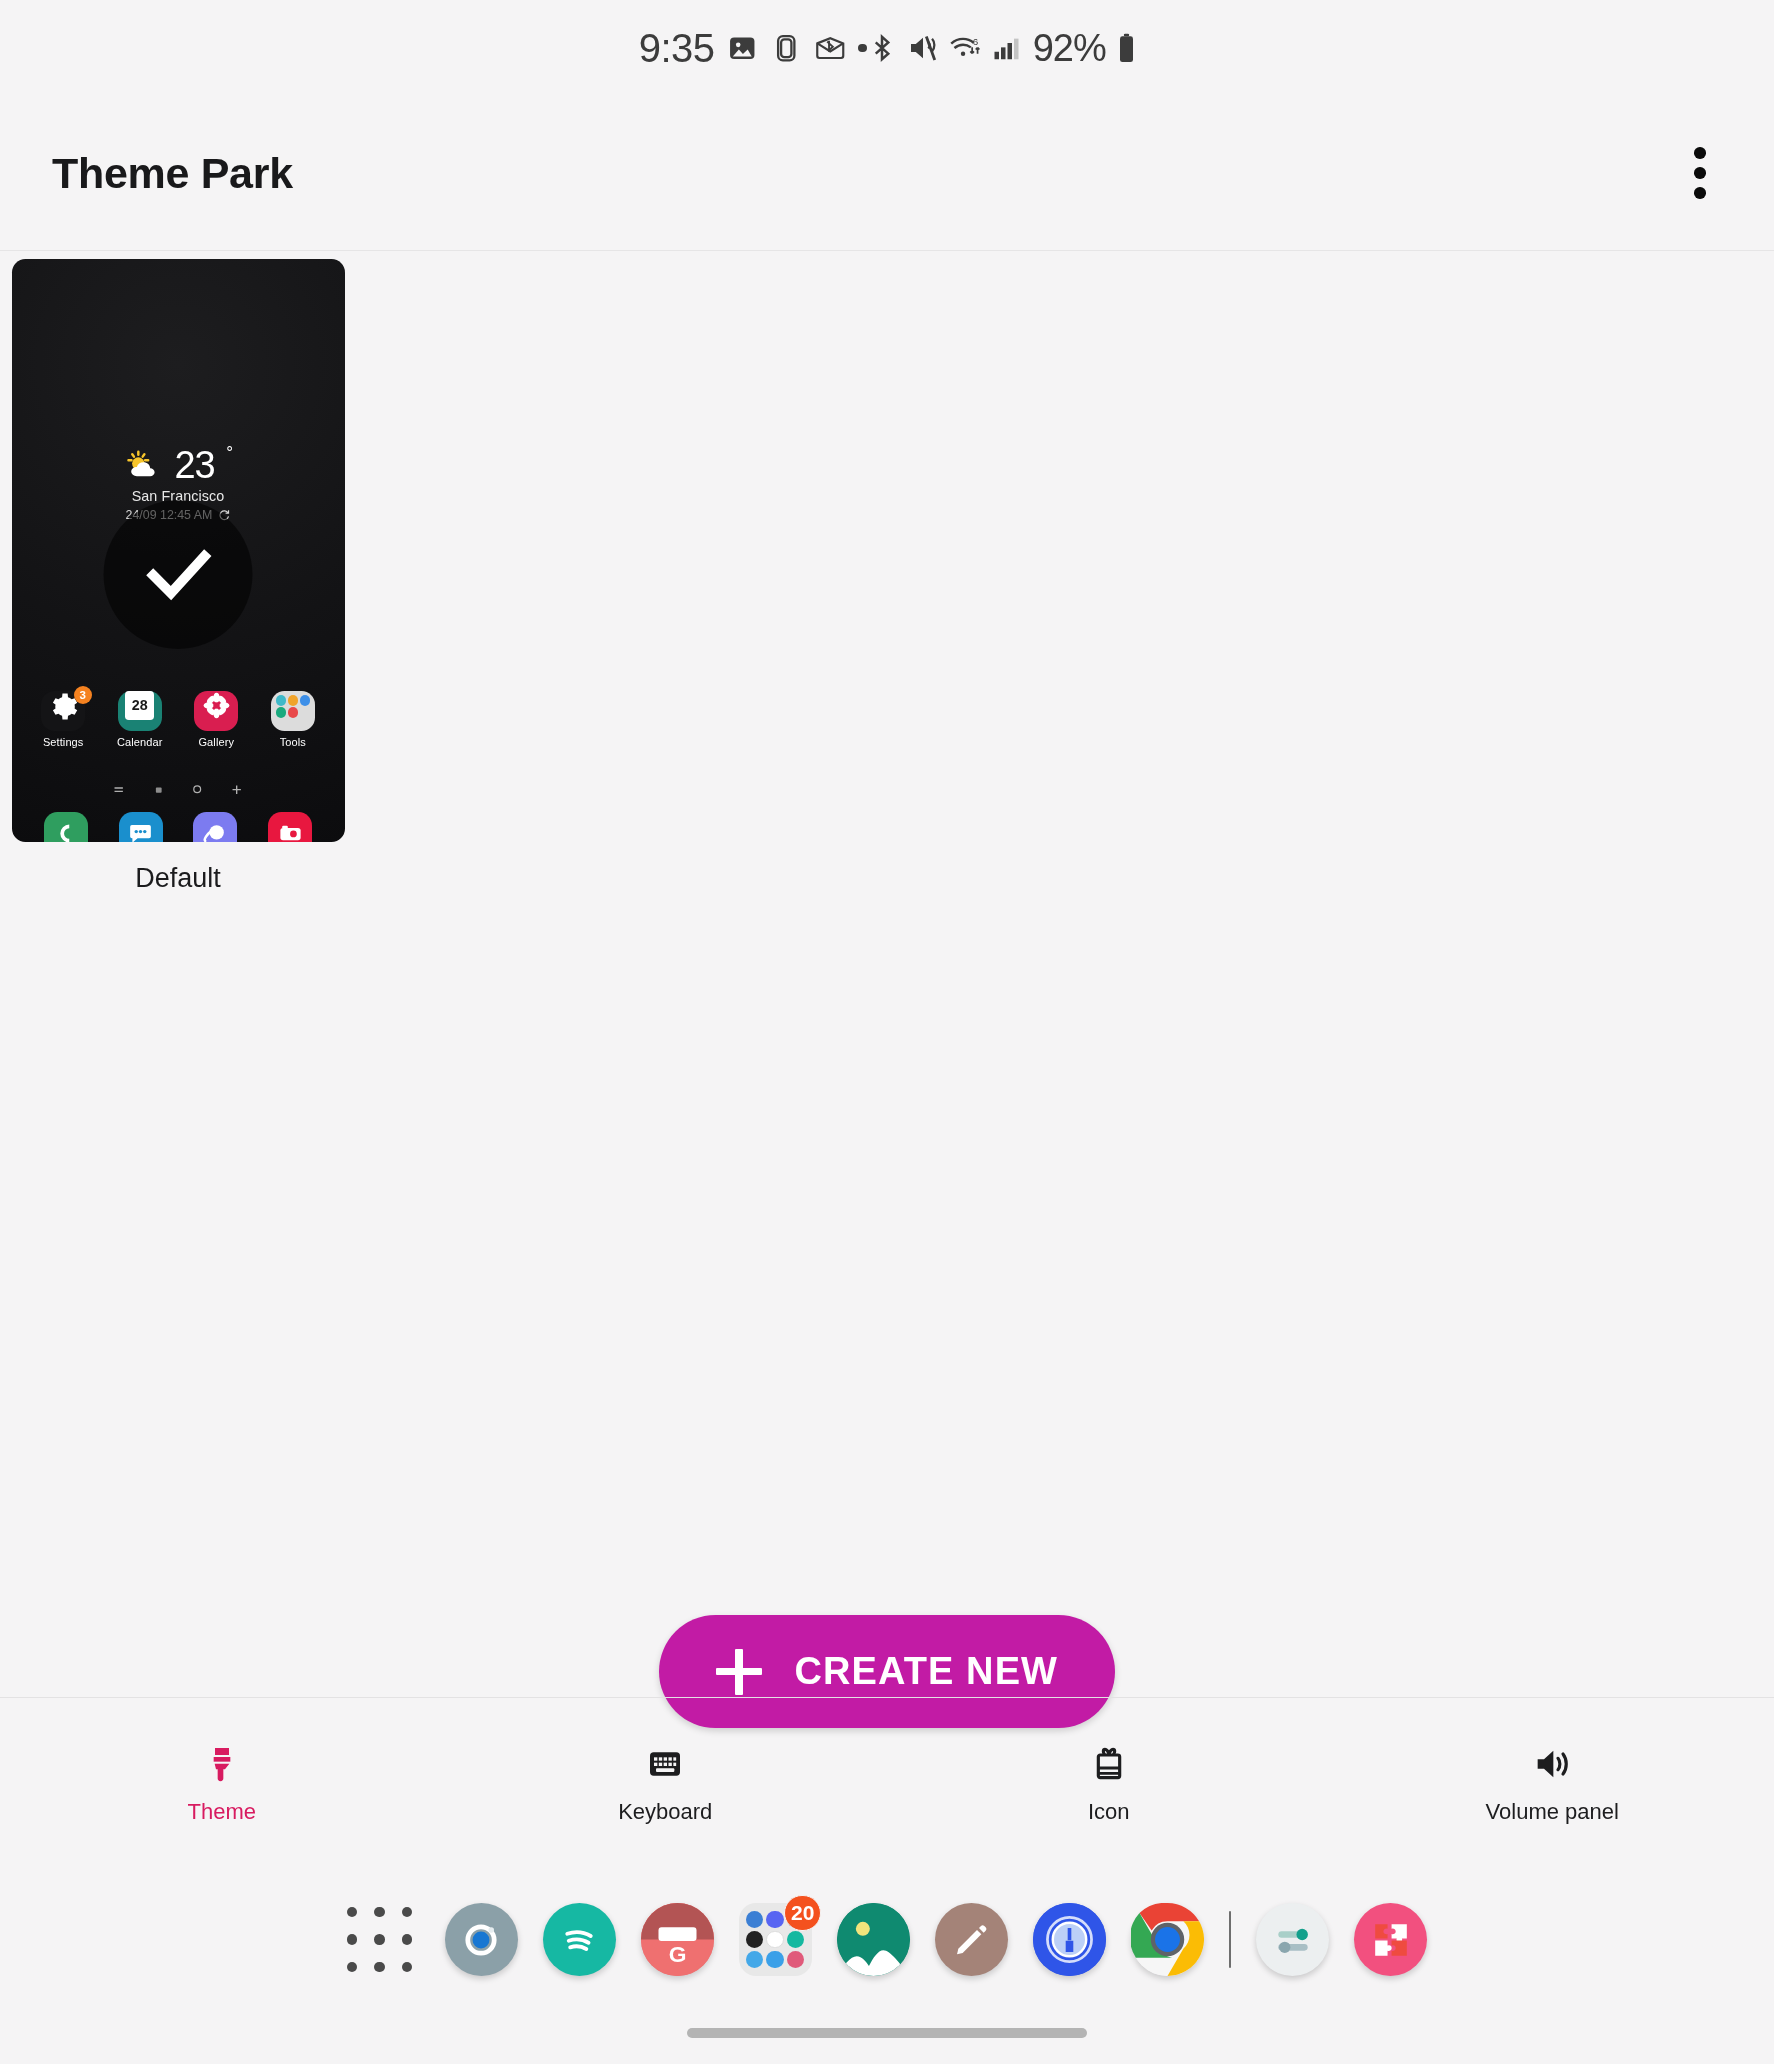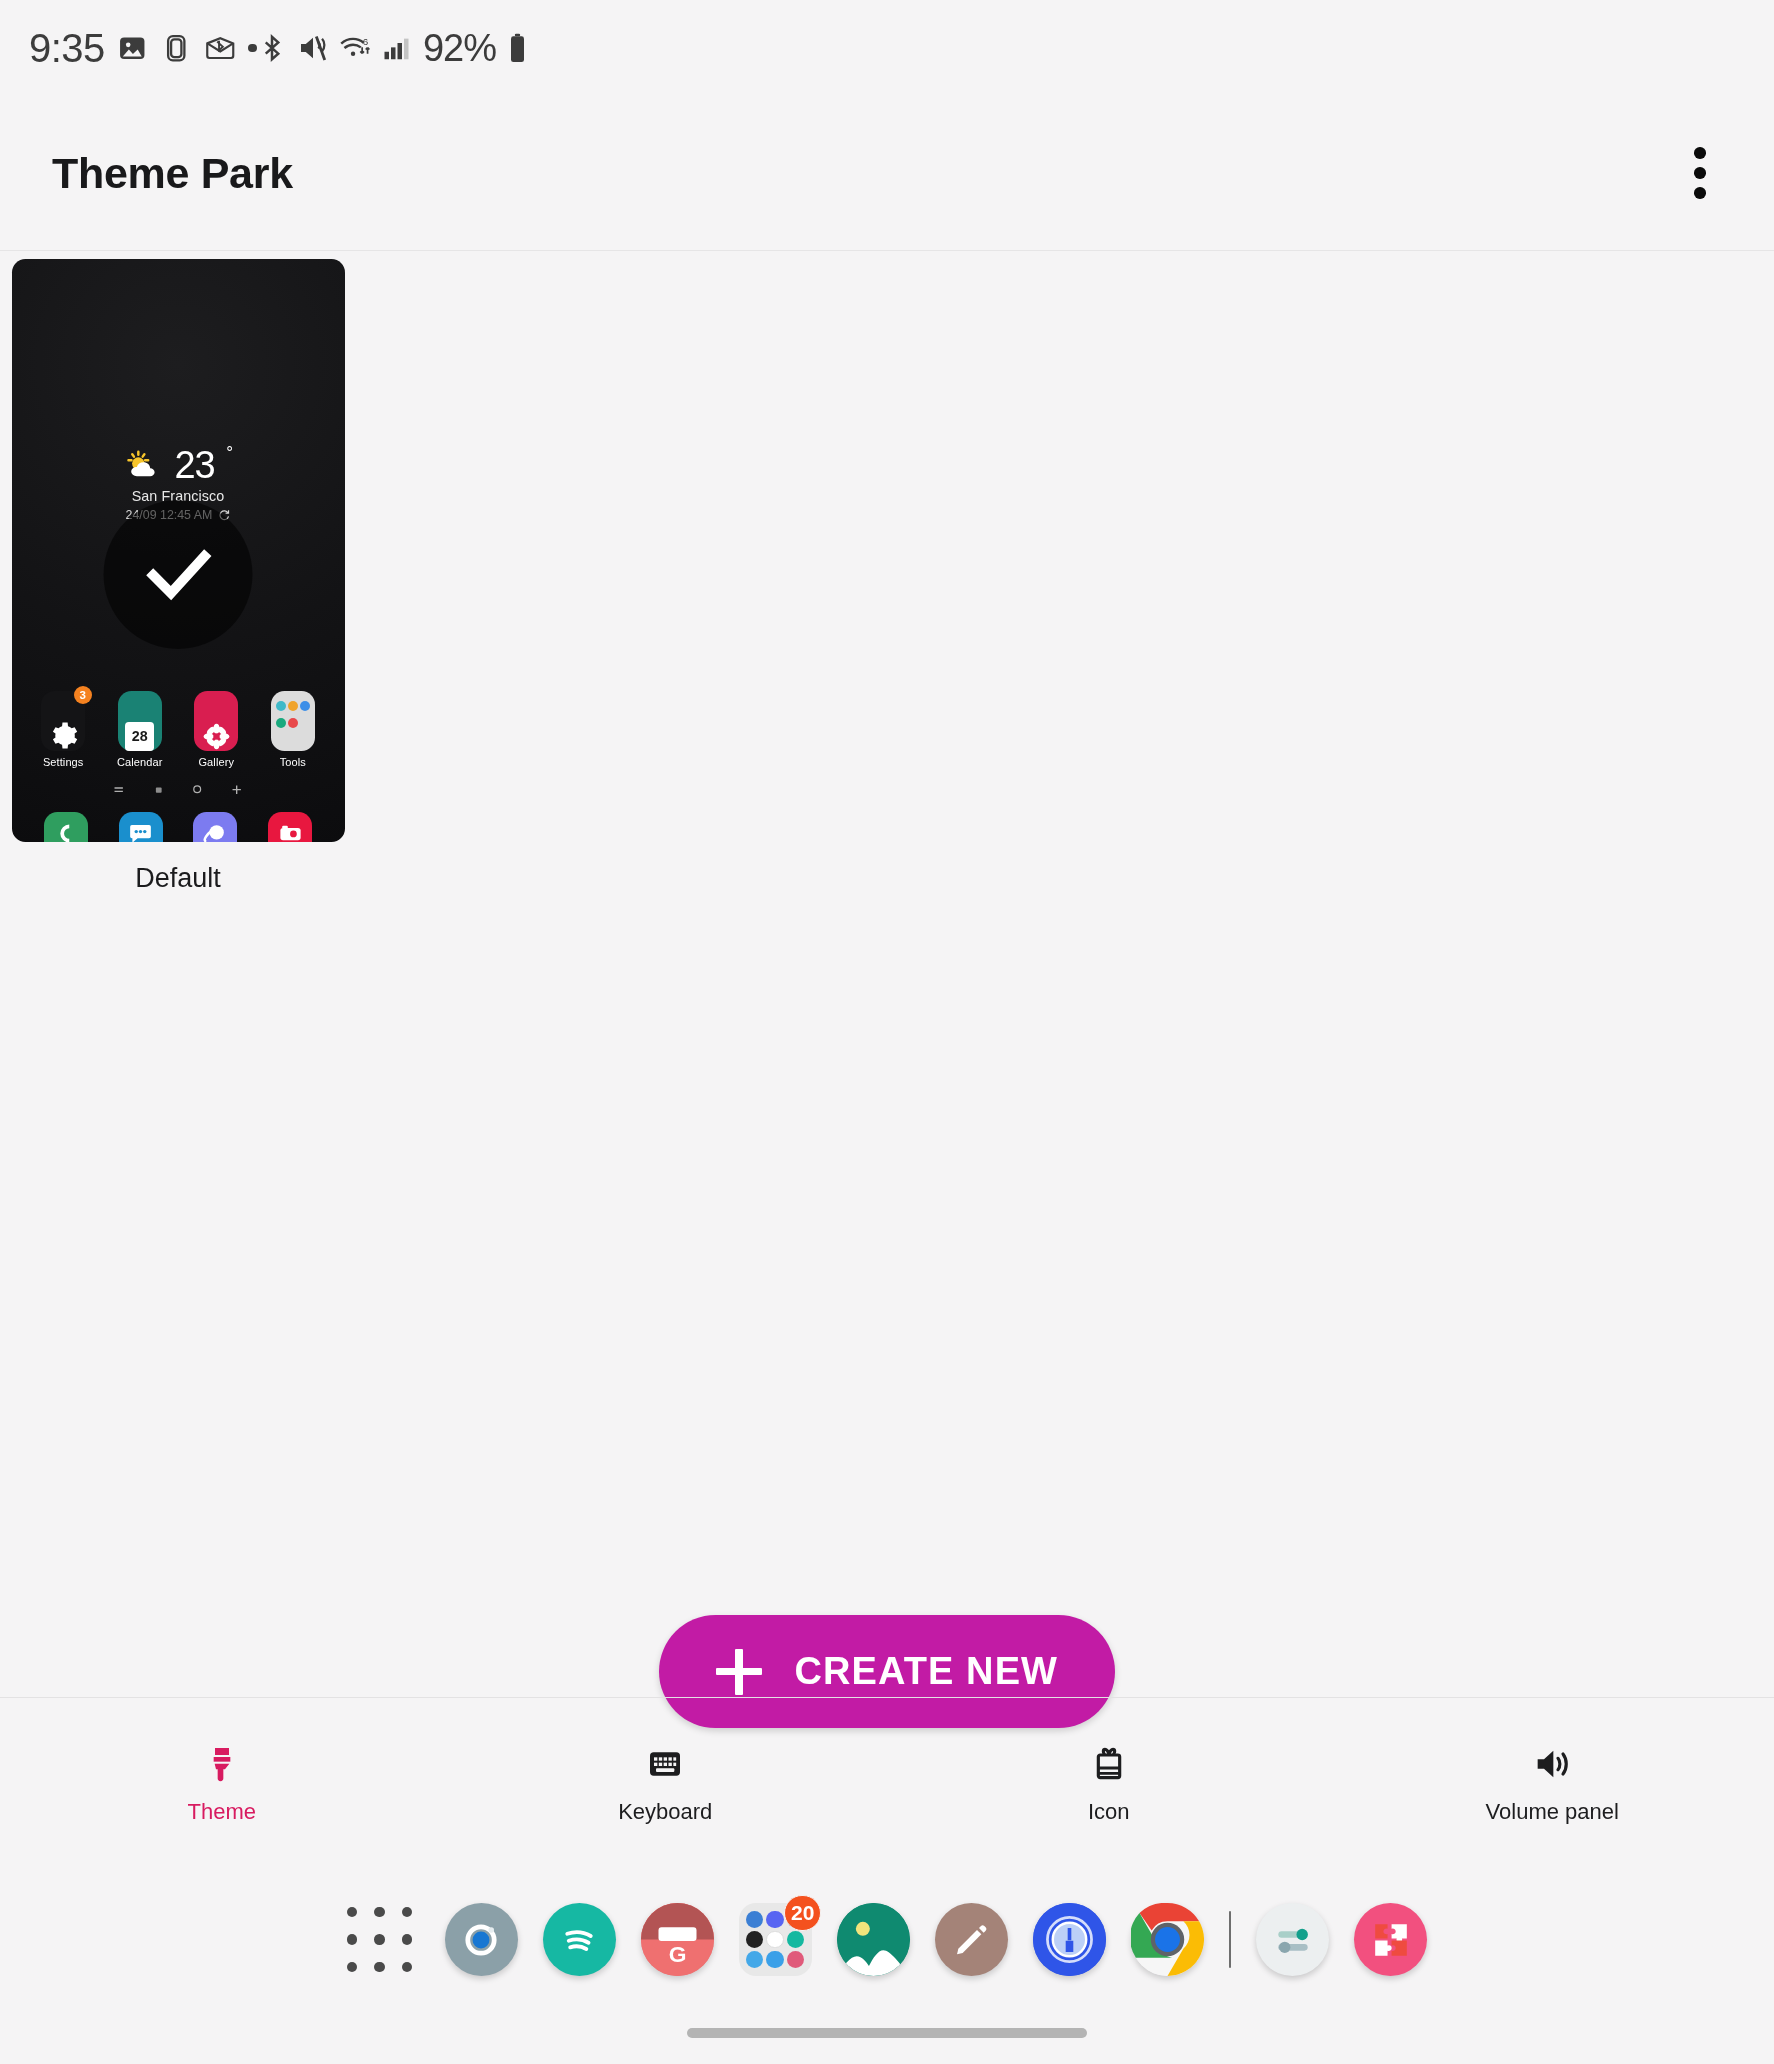--- a/index.html
+++ b/index.html
@@ -7,21 +7,21 @@
     width:1774px; height:2065px;
     background:#f5f4f5;
     font-family:"Liberation Sans", sans-serif;
     overflow:hidden;
   }
   body { position:relative; }
 
   
   .statusbar {
     position:absolute; top:0; left:0; width:1774px; height:96px;
-    display:flex; align-items:center; justify-content:flex-start;
+    display:flex; align-items:center; justify-content:center;
     padding:0 27px 0 29px;
   }
   .sb-left { display:flex; align-items:center; gap:11.5px; }
   .sb-clock { font-size:40px; color:#3c3c3c; letter-spacing:-0.5px; font-weight:400; }
   .sb-right { display:flex; align-items:center; gap:10.5px; }
   .sb-batt-text { font-size:38px; color:#3c3c3c; letter-spacing:-1px; }
   .sb-ico { display:block; }
   .sb-dot { width:8.6px; height:8.6px; border-radius:50%; background:#3c3c3c; }
 
   
@@ -66,22 +66,22 @@
     display:flex; align-items:center; justify-content:center;
   }
 
   
   .apps {
     position:absolute; left:0; right:0; top:432px;
     display:flex; justify-content:space-around; padding:0 13.4px;
   }
   .app { width:61px; text-align:center; position:relative; }
   .app-ic {
-    width:44px; height:60px; margin:0 auto; border-radius:13.4px;
-    display:flex; align-items:flex-end; justify-content:center; position:relative;
+    width:44px; height:40px; margin:0 auto; border-radius:13.4px;
+    display:flex; align-items:flex-start; justify-content:center; position:relative;
   }
   .app-lbl { font-size:11px; color:#fff; margin-top:5.7px; letter-spacing:0.1px; }
   .badge {
     position:absolute; top:-4.8px; right:1.9px; min-width:18px; height:18px;
     border-radius:9.6px; background:#f58220; color:#fff; font-size:11.5px;
     display:flex; align-items:center; justify-content:center; padding:0 3.8px;
     font-weight:600;
   }
   .folder-ic { background:#dcdcdc; display:grid; grid-template-columns:repeat(3,1fr);
                gap:1.9px; padding:4.8px; border-radius:13.4px; }

